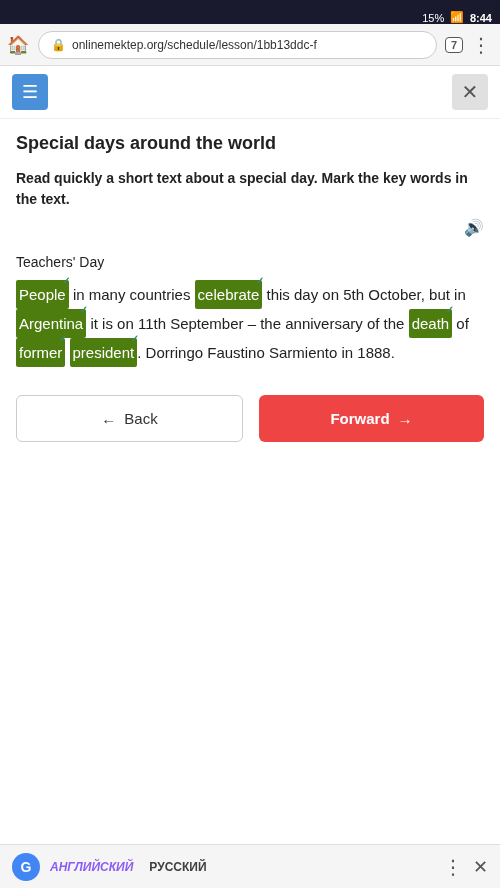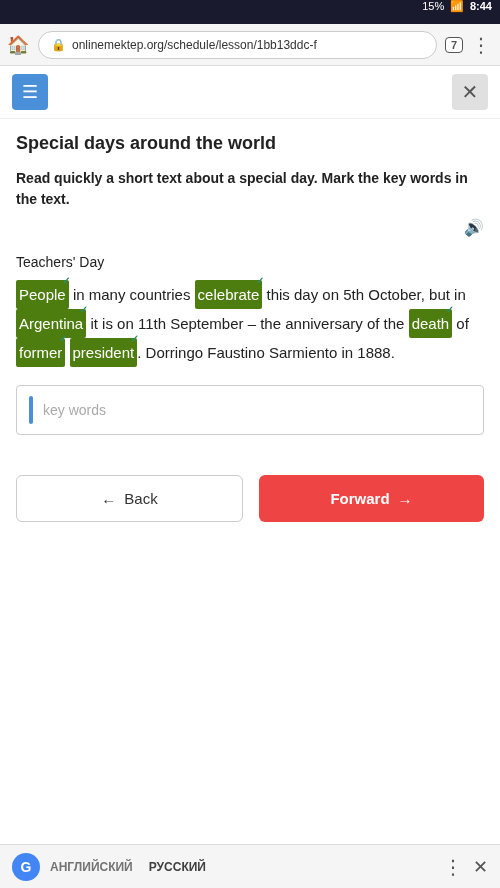--- a/index.html
+++ b/index.html
@@ -13,21 +13,21 @@
       color: #222;
       position: relative;
     }
 
     
     .status-bar {
       background: #1a1a2e;
       color: #fff;
       height: 24px;
       display: flex;
-      align-items: flex-start;
+      align-items: flex-end;
       justify-content: flex-end;
       padding: 0 8px;
       font-size: 11px;
       gap: 6px;
     }
     .status-bar .time { font-weight: bold; }
 
     
     .browser-bar {
       background: #f5f5f5;
@@ -238,21 +238,21 @@
       gap: 16px;
       flex: 1;
     }
     .lang-tab {
       font-size: 12px;
       font-weight: bold;
       color: #4a90d9;
       text-transform: uppercase;
       cursor: pointer;
     }
-    .lang-tab.active { color: #737373; }
+    .lang-tab.active { color: #8b5cf6; font-style: italic; }
     .lang-tab.inactive { color: #404040; }
     .bottom-menu { font-size: 20px; color: #555; cursor: pointer; }
     .bottom-close { font-size: 18px; color: #555; cursor: pointer; }
 
     
     .bottom-spacer { height: 60px; }
   </style>
 </head>
 <body>
 
@@ -285,24 +285,20 @@
     <span>Read quickly a short text about a special day. Mark the key words in the text.</span>
     <span class="speaker-icon">🔊</span>
   </div>
 
   <div class="lesson-title">Teachers'  Day</div>
 
   <div class="text-content">
     <span class="highlight">People</span><span> in many countries </span><span class="highlight">celebrate</span><span> this day on 5th October, but in </span><span class="highlight">Argentina</span><span> it is on 11th September – the anniversary of the </span><span class="highlight">death</span><span> of </span><span class="highlight">former</span><span> </span><span class="highlight">president</span><span>. Dorringo Faustino Sarmiento in 1888.</span>
   </div>
 
-  <div class="key-words-area">
-    <div class="key-words-bar"></div>
-    <span class="key-words-placeholder">key words</span>
-  </div>
 
 </div>
 
 <div class="nav-buttons">
   <button class="btn-back">
     <span>←</span>
     <span>Back</span>
   </button>
   <button class="btn-forward">
     <span>Forward</span>

